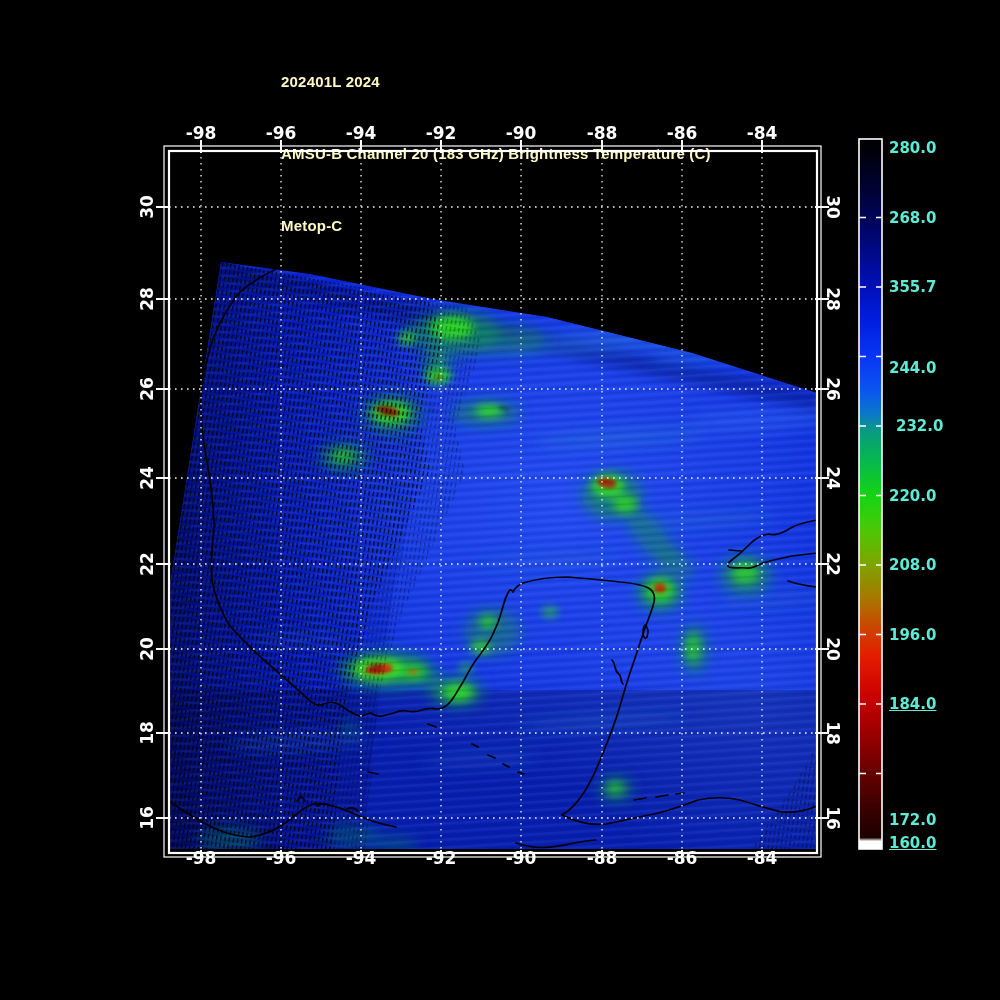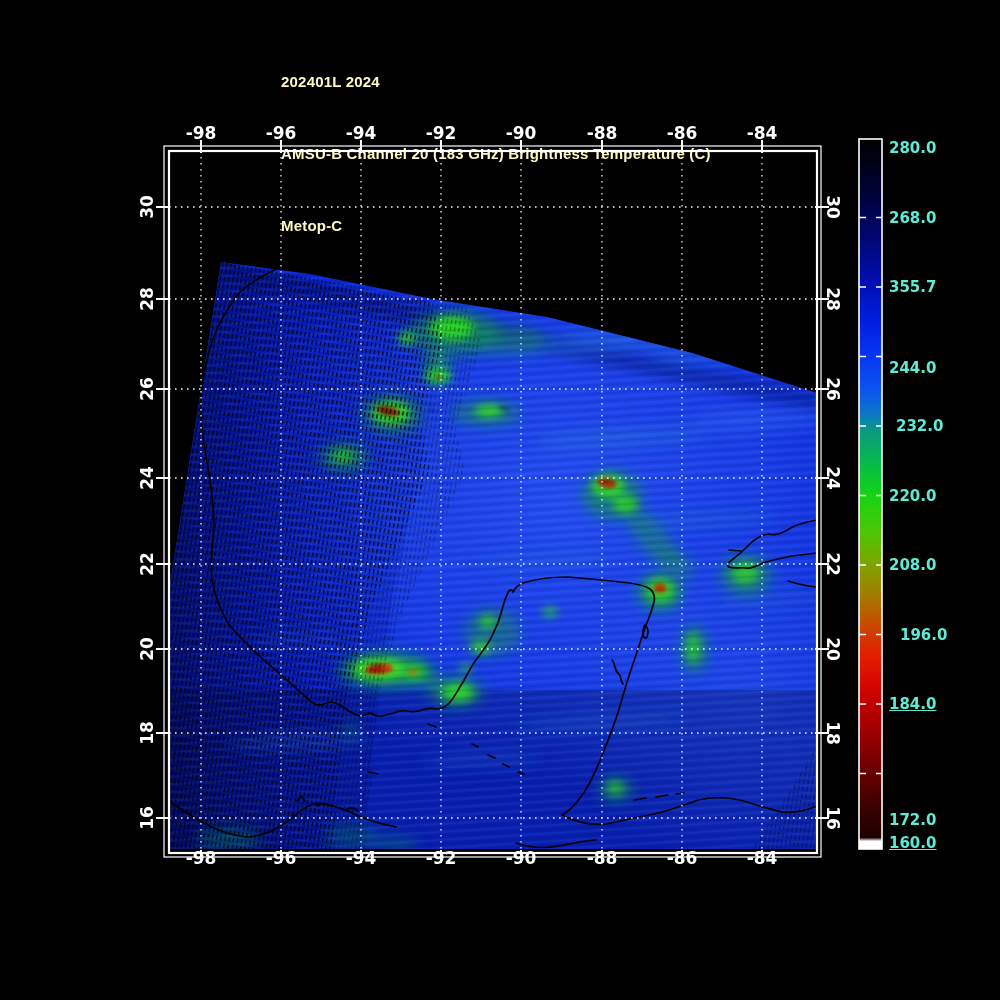--- a/index.html
+++ b/index.html
@@ -314,18 +314,18 @@
       <span class="tick vr" style="left: 833px; top: 818px;">16</span>
     </div>
   <div class="lbl" id="cbLabels">
       <span class="cbl" style="left: 889px; top: 148px;">280.0</span>
       <span class="cbl" style="left: 889px; top: 217.5px;">268.0</span>
       <span class="cbl" style="left: 889px; top: 287px;">355.7</span>
       <span class="cbl" style="left: 889px; top: 368px;">244.0</span>
       <span class="cbl" style="left: 889px; top: 426px; margin-left: 7px;">232.0</span>
       <span class="cbl" style="left: 889px; top: 495.5px;">220.0</span>
       <span class="cbl" style="left: 889px; top: 565px;">208.0</span>
-      <span class="cbl" style="left: 889px; top: 634.5px; margin-left: 11px;">196.0</span>
+      <span class="cbl" style="left: 889px; top: 634.5px;">196.0</span>
       <span class="cbl" style="left: 889px; top: 704px; text-decoration: underline;">184.0</span>
       <span class="cbl" style="left: 889px; top: 820px;">172.0</span>
       <span class="cbl" style="left: 889px; top: 843px; text-decoration: underline;">160.0</span>
     </div>
 </div>
 
 </body></html>

